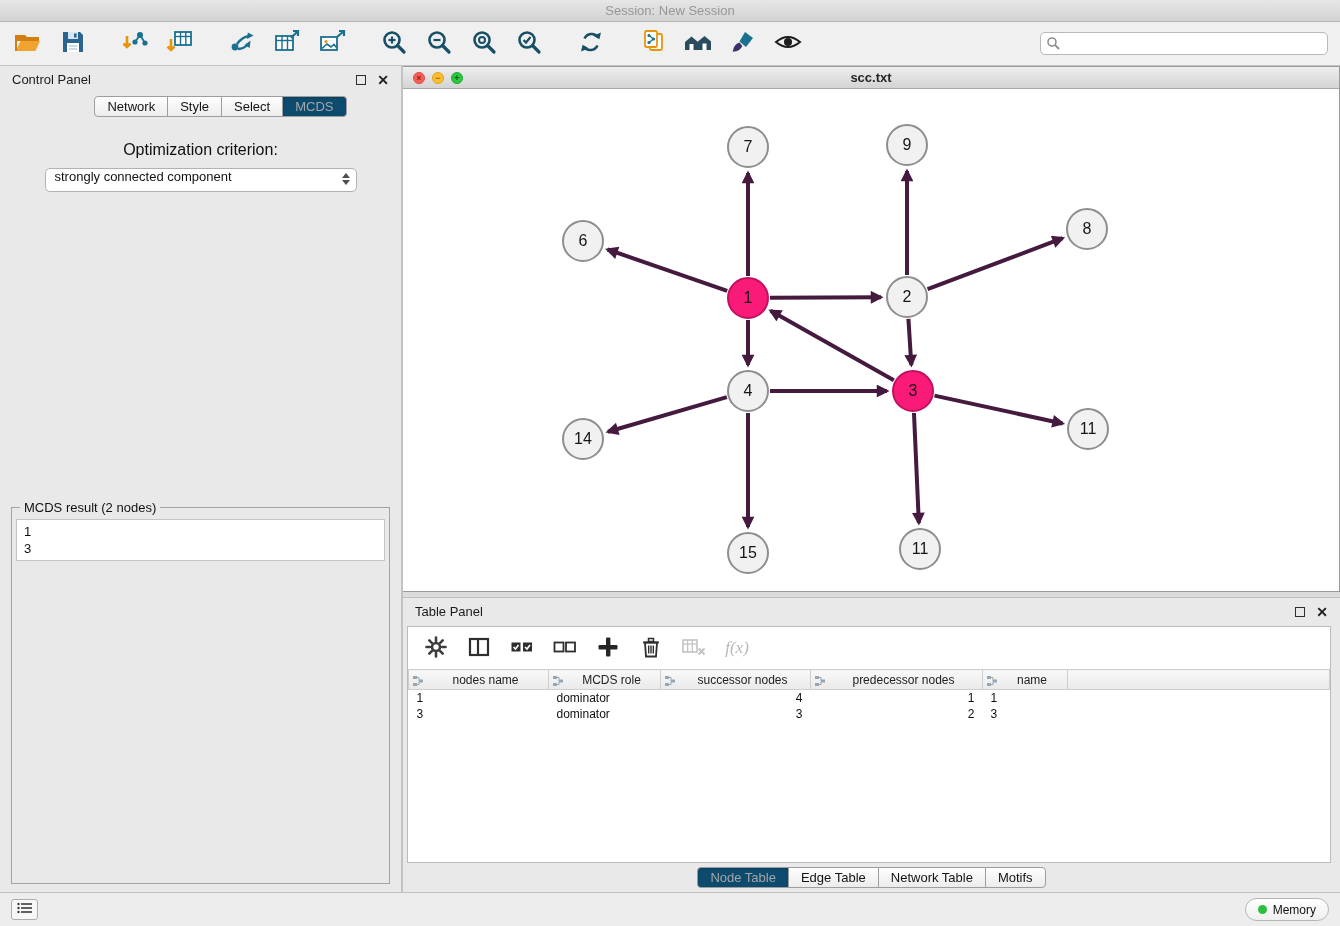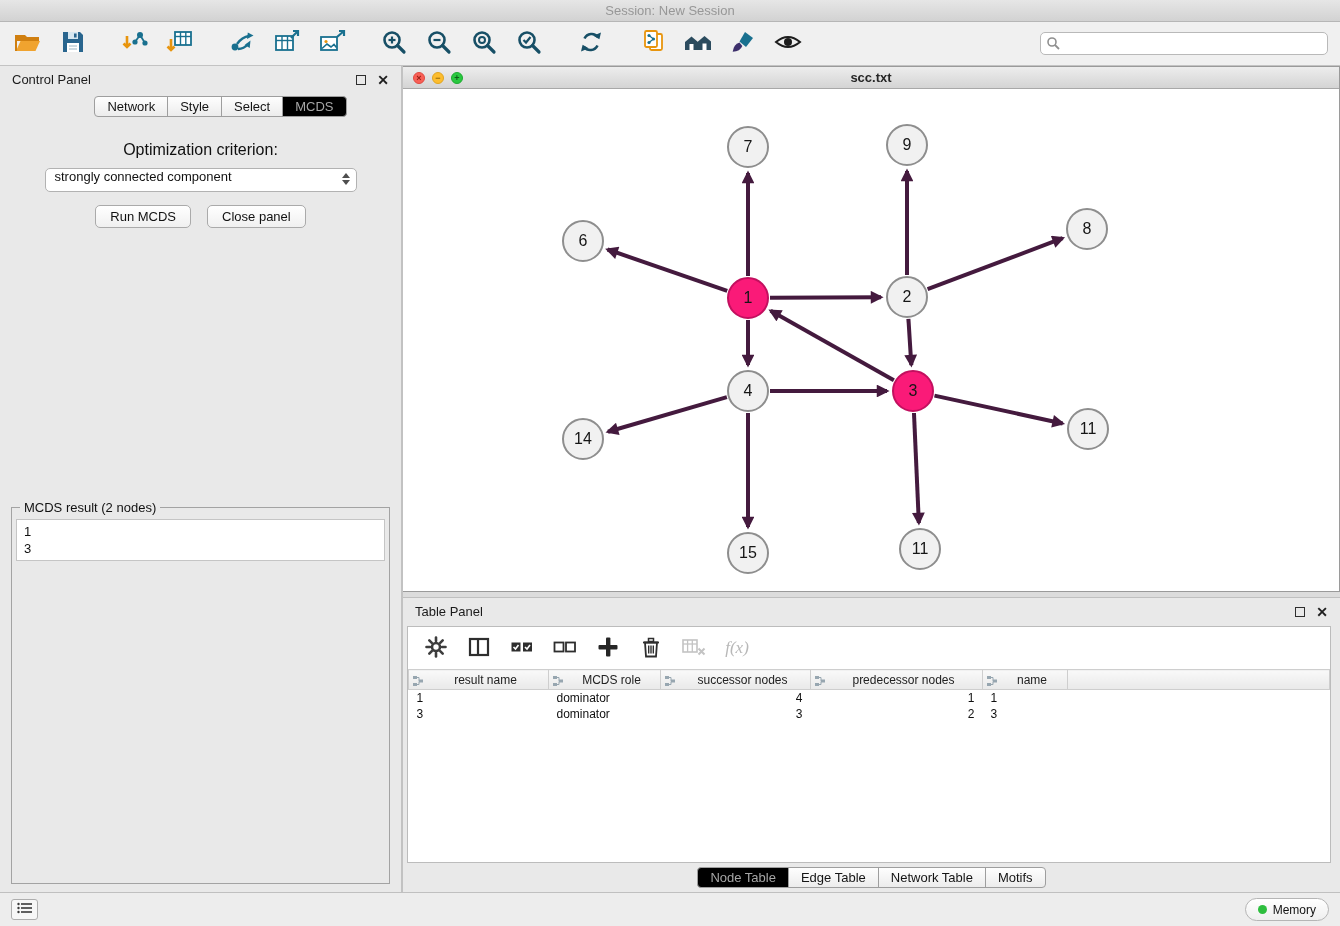--- a/index.html
+++ b/index.html
@@ -24,21 +24,21 @@
   
   .control-panel{width:403px;background:#e9e9e9;border-right:2px solid #c2c2c2;display:flex;flex-direction:column;}
   .panel-header{height:27px;display:flex;align-items:center;padding:0 12px;font-size:13px;color:#1b1b1b;flex:0 0 auto;}
   .win-icons{margin-left:auto;display:flex;gap:11px;align-items:center;}
   .float-icon{width:10px;height:10px;border:1.6px solid #2e2e2e;display:inline-block;cursor:pointer;}
   .close-x{font-size:14px;font-weight:bold;color:#1e1e1e;line-height:1;cursor:pointer;}
   .tabbar{display:flex;justify-content:center;margin-top:3px;flex:0 0 auto;margin-left:40px;}
   .tab{padding:2px 12px;font-size:13px;background:linear-gradient(#fefefe,#ececec);border:1px solid #9e9e9e;margin-left:-1px;color:#141414;cursor:pointer;white-space:nowrap;}
   .tab:first-child{border-radius:4px 0 0 4px;margin-left:0;}
   .tab:last-child{border-radius:0 4px 4px 0;}
-  .tab.tab-active{background:#000000;color:#a6a6a6;box-shadow:inset 0 1px 2px rgba(0,0,0,.15);}
+  .tab.tab-active{background:#0c4a6e;color:#a6a6a6;box-shadow:inset 0 1px 2px rgba(0,0,0,.15);}
   .cp-body{flex:1;display:flex;flex-direction:column;padding:0 11px;min-height:0;}
   .opt-label{text-align:center;font-size:16px;margin-top:24px;color:#101010;}
   .criterion-select{margin:9px auto 0;width:312px;height:24px;background:#fff;border:1px solid #b2b2b2;border-radius:5px;
     display:flex;align-items:flex-start;padding:0 9px;font-size:13px;color:#111;position:relative;cursor:pointer;}
   .spinner{position:absolute;right:6px;top:4px;display:flex;flex-direction:column;gap:2px;}
   .spinner i{display:block;width:0;height:0;border-left:4px solid transparent;border-right:4px solid transparent;}
   .spin-up{border-bottom:5px solid #4e4e4e;}
   .spin-down{border-top:5px solid #4e4e4e;}
   .btn-row{display:flex;justify-content:center;gap:16px;margin-top:13px;}
   .btn{height:23px;padding:0 14px;font-size:13px;background:linear-gradient(#ffffff,#f0f0f0);
@@ -268,24 +268,20 @@
           <div class="tab tab-active">MCDS</div>
         </div>
       <div class="cp-body">
         <div class="opt-label">Optimization criterion:</div>
         <div class="criterion-select">
           <span>strongly connected component</span>
           <span class="spinner">
               <i class="spin-up"></i>
               <i class="spin-down"></i>
             </span>
-        </div>
-        <div class="btn-row">
-          <button class="btn">Run MCDS</button>
-          <button class="btn">Close panel</button>
         </div>
         <fieldset class="result-box">
           <legend>MCDS result (2 nodes)</legend>
           <div class="result-list" id="result-list">
               <div>1</div>
               <div>3</div>
             </div>
         </fieldset>
       </div>
     </div>
@@ -416,21 +412,21 @@
             </button>
           </div>
           <table class="tbl">
             <thead>
                 <tr id="thead-row">
                   <th style="width: 140px;"><span class="th-ic"><svg width="10" height="10" viewBox="0 0 10 10">
                         <rect x="0" y="0" width="4" height="3" fill="#97a6b0"></rect>
                         <rect x="6" y="3.5" width="4" height="3" fill="#97a6b0"></rect>
                         <rect x="0" y="7" width="4" height="3" fill="#97a6b0"></rect>
                         <path d="M4 1.5 h2 v3.5 M4 8.5 h2 v-3" fill="none" stroke="#97a6b0" stroke-width="1"></path>
-                      </svg></span><span>result name</span></th>
+                      </svg></span><span>nodes name</span></th>
                   <th style="width: 112px;"><span class="th-ic"><svg width="10" height="10" viewBox="0 0 10 10">
                         <rect x="0" y="0" width="4" height="3" fill="#97a6b0"></rect>
                         <rect x="6" y="3.5" width="4" height="3" fill="#97a6b0"></rect>
                         <rect x="0" y="7" width="4" height="3" fill="#97a6b0"></rect>
                         <path d="M4 1.5 h2 v3.5 M4 8.5 h2 v-3" fill="none" stroke="#97a6b0" stroke-width="1"></path>
                       </svg></span><span>MCDS role</span></th>
                   <th style="width: 150px;"><span class="th-ic"><svg width="10" height="10" viewBox="0 0 10 10">
                         <rect x="0" y="0" width="4" height="3" fill="#97a6b0"></rect>
                         <rect x="6" y="3.5" width="4" height="3" fill="#97a6b0"></rect>
                         <rect x="0" y="7" width="4" height="3" fill="#97a6b0"></rect>

